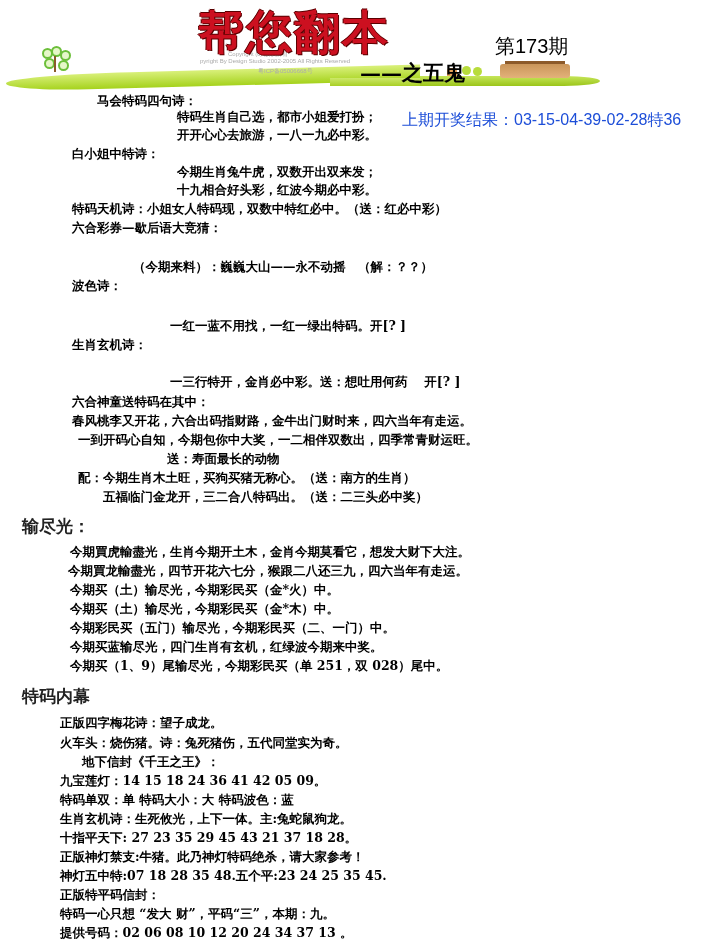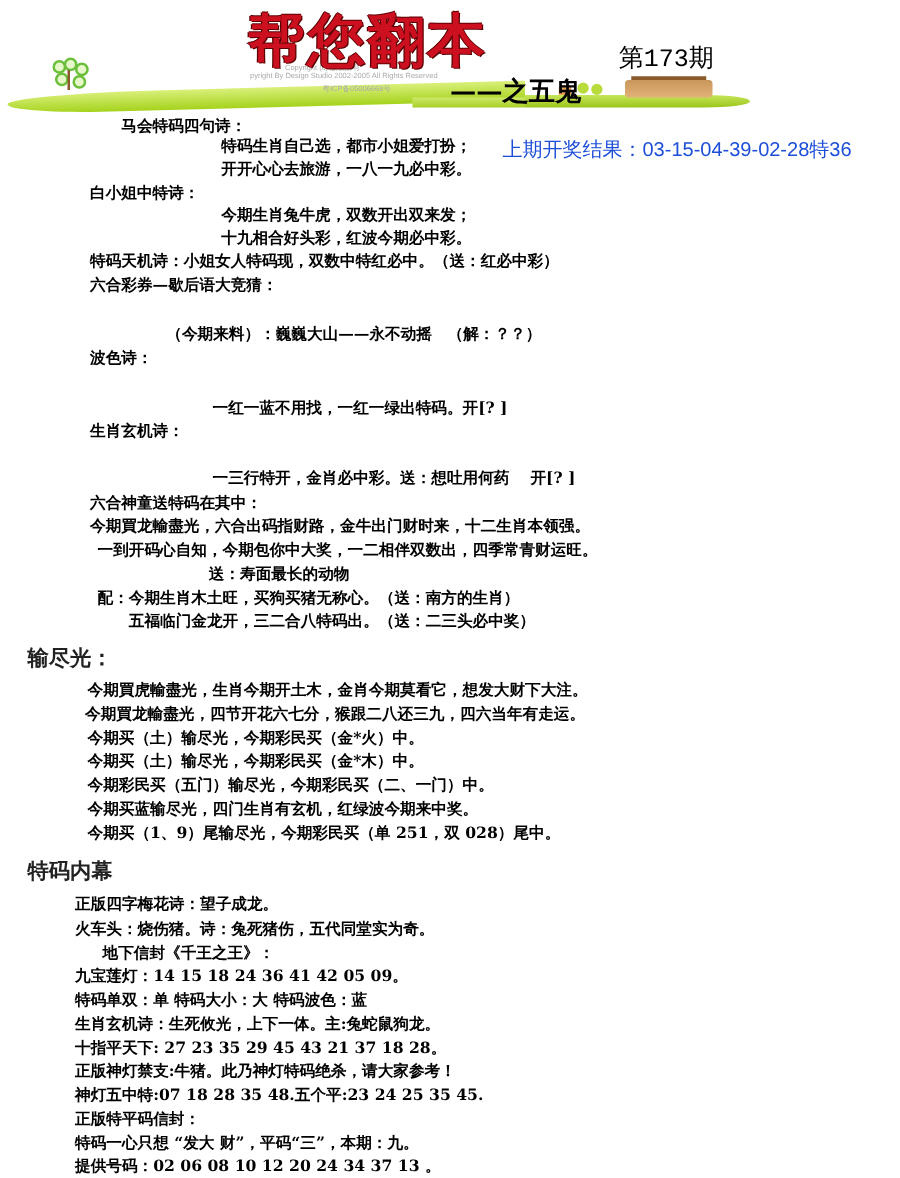--- a/index.html
+++ b/index.html
@@ -18,21 +18,21 @@
   .trunk { position:absolute; left:12px; top:10px; width:2px; height:16px; background:#8a5a2a; }
   .house { position:absolute; left:500px; top:64px; width:70px; height:14px;
            background:linear-gradient(#c9955a,#e3b27a); border-radius:3px; }
   .house-roof { position:absolute; left:505px; top:61px; width:60px; height:4px; background:#8c5a2a; }
   .bush { position:absolute; width:9px; height:9px; border-radius:50%; background:#b8dc3c; }
   .mini-house { position:absolute; left:447px; top:68px; width:10px; height:8px; background:#e8a25a; border-radius:3px 3px 0 0; }
   .logo-title { position:absolute; left:198px; top:2px; font-family:"DejaVu Serif",serif; font-weight:bold;
                 font-size:46px; color:#cc1020; letter-spacing:2px;
                 text-shadow:1px 1px 0 #5a0000,-1px 0 0 #5a0000,0 -1px 0 #5a0000; }
   .logo-sub { position:absolute; left:360px; top:34px; font-size:21px; font-weight:bold;margin-top:25px; }
-  .issue { position:absolute; left:495px; top:33px; font-family:Liberation Mono, monospace; font-size:20px; }
+  .issue { position:absolute; left:495px; top:33px; font-family:Liberation Sans, sans-serif; font-size:20px; }
   .faint { position:absolute; font-family:"Liberation Sans",sans-serif; font-size:6px; color:#aaa; }
   .result { position:absolute; left:402px; top:110px; font-family:"Liberation Sans",sans-serif;
             font-size:16px; color:#1d4ed8; white-space:nowrap; }
   .line { position:absolute; font-size:12.5px; font-weight:bold; white-space:nowrap; line-height:17px; }
   .h2 { position:absolute; font-size:17px; font-weight:bold; color:#222; white-space:nowrap; }
 </style>
 </head>
 <body>
 
 <div class="banner">
@@ -71,21 +71,21 @@
 <div class="line" style="left:177px;top:163px">今期生肖兔牛虎，双数开出双来发；</div>
 <div class="line" style="left:177px;top:181px">十九相合好头彩，红波今期必中彩。</div>
 <div class="line" style="left:72px;top:200px">特码天机诗：小姐女人特码现，双数中特红必中。（送：红必中彩）</div>
 <div class="line" style="left:72px;top:219px">六合彩券—歇后语大竞猜：</div>
 <div class="line" style="left:133px;top:258px">（今期来料）：巍巍大山——永不动摇　（解：？？）</div>
 <div class="line" style="left:72px;top:277px">波色诗：</div>
 <div class="line" style="left:170px;top:317px">一红一蓝不用找，一红一绿出特码。开[? ]</div>
 <div class="line" style="left:72px;top:336px">生肖玄机诗：</div>
 <div class="line" style="left:170px;top:373px">一三行特开，金肖必中彩。送：想吐用何药　 开[? ]</div>
 <div class="line" style="left:72px;top:393px">六合神童送特码在其中：</div>
-<div class="line" style="left:72px;top:412px">今期買龙輸盡光，六合出码指财路，金牛出门财时来，十二生肖本领强。</div>
+<div class="line" style="left:72px;top:412px">春风桃李又开花，六合出码指财路，金牛出门财时来，四六当年有走运。</div>
 <div class="line" style="left:78px;top:431px">一到开码心自知，今期包你中大奖，一二相伴双数出，四季常青财运旺。</div>
 <div class="line" style="left:167px;top:450px">送：寿面最长的动物</div>
 <div class="line" style="left:78px;top:469px">配：今期生肖木土旺，买狗买猪无称心。（送：南方的生肖）</div>
 <div class="line" style="left:103px;top:488px">五福临门金龙开，三二合八特码出。（送：二三头必中奖）</div>
 
 <div class="h2" style="left:22px;top:515px">输尽光：</div>
 <div class="line" style="left:70px;top:543px">今期買虎輸盡光，生肖今期开土木，金肖今期莫看它，想发大财下大注。</div>
 <div class="line" style="left:68px;top:562px">今期買龙輸盡光，四节开花六七分，猴跟二八还三九，四六当年有走运。</div>
 <div class="line" style="left:70px;top:581px">今期买（土）输尽光，今期彩民买（金*火）中。</div>
 <div class="line" style="left:70px;top:600px">今期买（土）输尽光，今期彩民买（金*木）中。</div>

